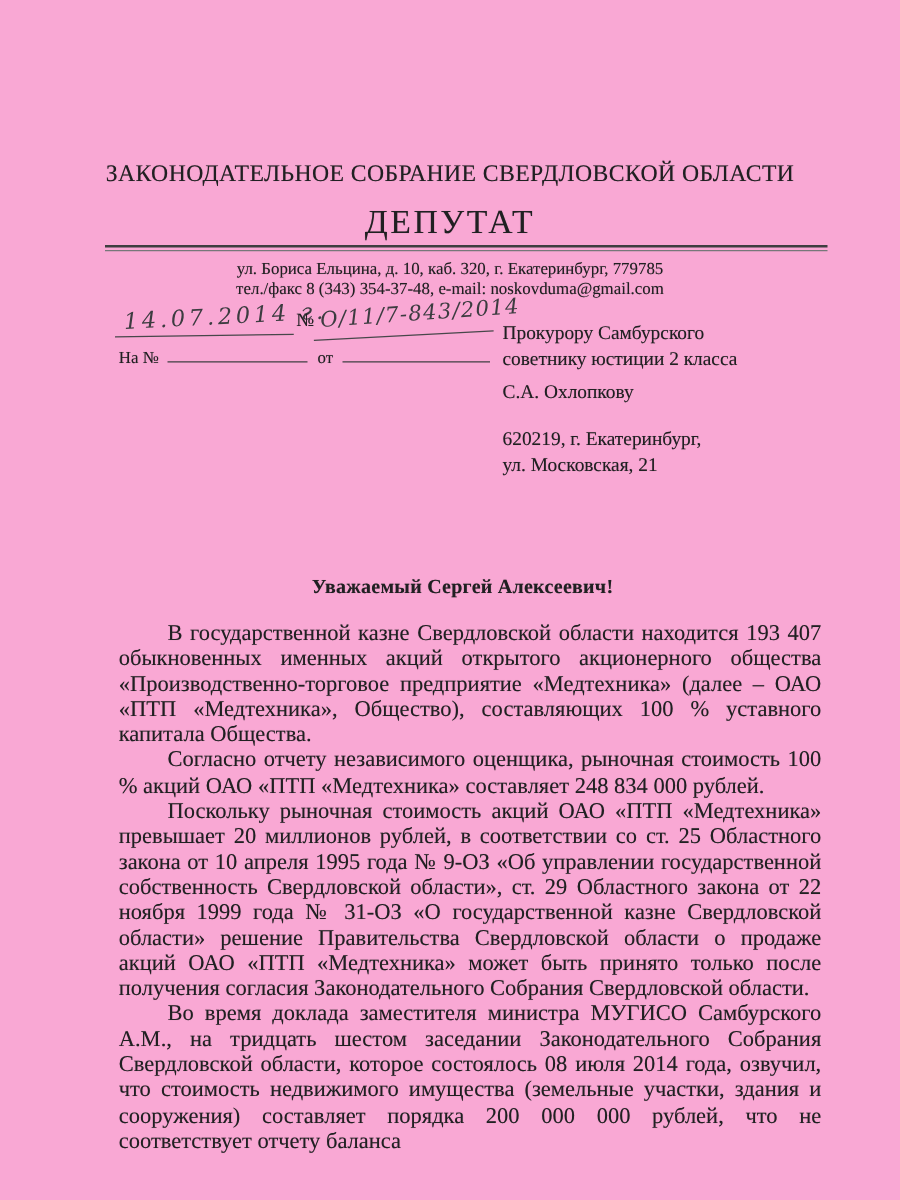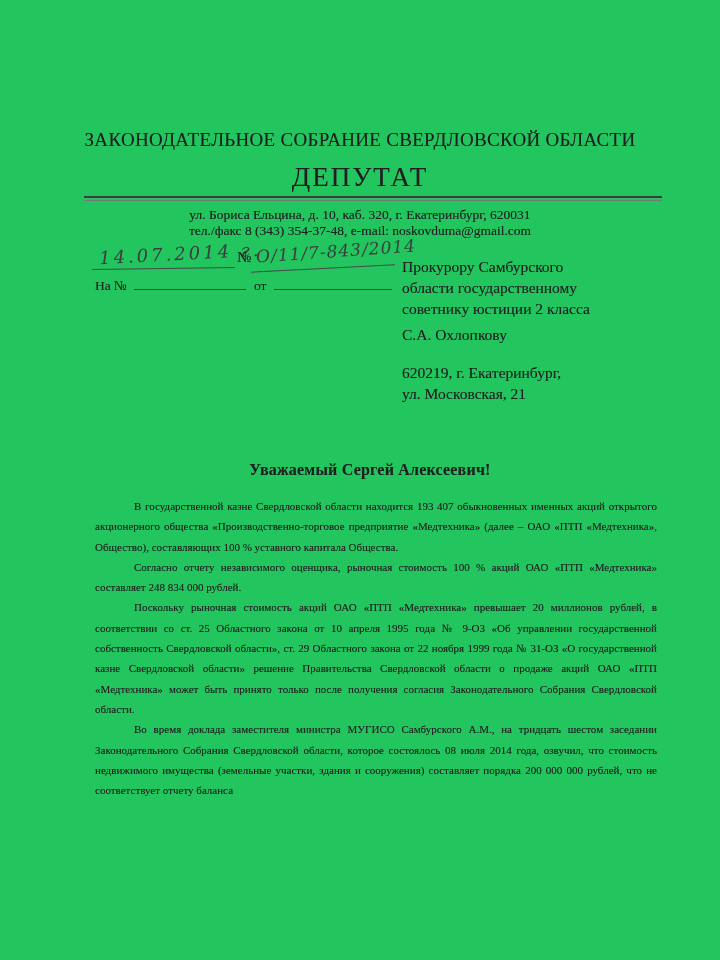--- a/index.html
+++ b/index.html
@@ -1,20 +1,20 @@
 <!DOCTYPE html>
 <html><head>
 <meta charset="utf-8">
 <style>
   html, body { margin: 0; padding: 0; background: #ffffff; }
   .page {
     position: relative;
     width: 720px;
     height: 960px;
-    background: #22c55e;
+    background: #f9a8d4;
     overflow: hidden;
     font-family: "Liberation Serif", serif;
     color: #202022;
     text-shadow: 0 0 0.6px rgba(30,30,30,0.38);
   }
   .centered { position: absolute; left: 0; right: 0; text-align: center; }
 
   .org-name   { top: 129px; font-size: 19px; letter-spacing: 0.3px; white-space: nowrap; }
   .role-title { top: 162px; font-size: 27px; letter-spacing: 2px; }
 
@@ -50,50 +50,49 @@
   .req2 .blank2 { width: 118px; margin-left: 8px; }
 
   .addressee { position: absolute; left: 402px; top: 256px; font-size: 15.5px; line-height: 21px; }
   .addressee-name   { margin-top: 5px; }
   .addressee-postal { margin-top: 17px; }
 
   .salutation { top: 461px; font-size: 16px; font-weight: bold; letter-spacing: 0.2px; margin-left: 20px; }
 
   .body-text {
     position: absolute; left: 95px; top: 496px; width: 562px;
-    font-size: 11px; line-height: 20.3px;
+    font-size: 18px; line-height: 20.3px;
     text-align: justify;
     font-family: Liberation Serif, serif;
   }
   .body-text p { margin: 0; text-indent: 39px; }
 </style>
 </head>
 <body>
 
 <div class="page">
 
   <div class="centered org-name">ЗАКОНОДАТЕЛЬНОЕ СОБРАНИЕ СВЕРДЛОВСКОЙ ОБЛАСТИ</div>
   <div class="centered role-title">ДЕПУТАТ</div>
   <div class="double-rule"></div>
-  <div class="centered addr1">ул. Бориса Ельцина, д. 10, каб. 320, г. Екатеринбург, 620031</div>
+  <div class="centered addr1">ул. Бориса Ельцина, д. 10, каб. 320, г. Екатеринбург, 779785</div>
   <div class="centered addr2">тел./факс 8 (343) 354-37-48, e-mail: noskovduma@gmail.com</div>
 
   <span class="hand hw-date">14.07.2014 г.</span>
   <span class="num-sign">№</span>
   <span class="hand hw-number">О/11/7-843/2014</span>
   <div class="ul-date"></div>
   <div class="ul-number"></div>
 
   <div class="req2">
     <span>На №</span><span class="blank blank1"></span><span>от</span><span class="blank blank2"></span>
   </div>
 
   <div class="addressee">
     <div>Прокурору Самбурского</div>
-    <div>области государственному</div>
     <div>советнику юстиции 2 класса</div>
     <div class="addressee-name">С.А. Охлопкову</div>
     <div class="addressee-postal">
       <div>620219, г. Екатеринбург,</div>
       <div>ул. Московская, 21</div>
     </div>
   </div>
 
   <div class="centered salutation">Уважаемый Сергей Алексеевич!</div>
 

